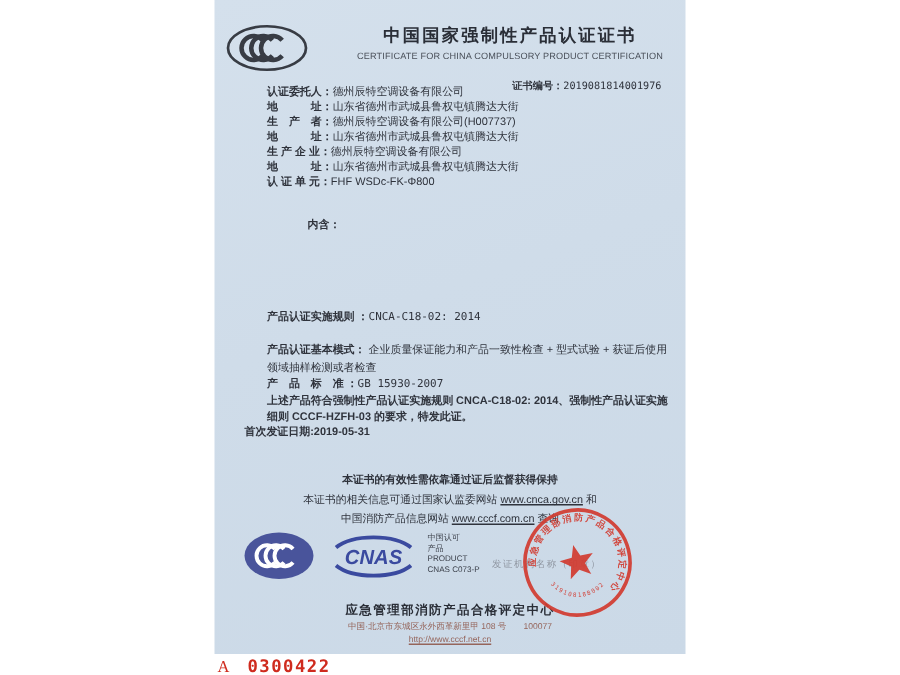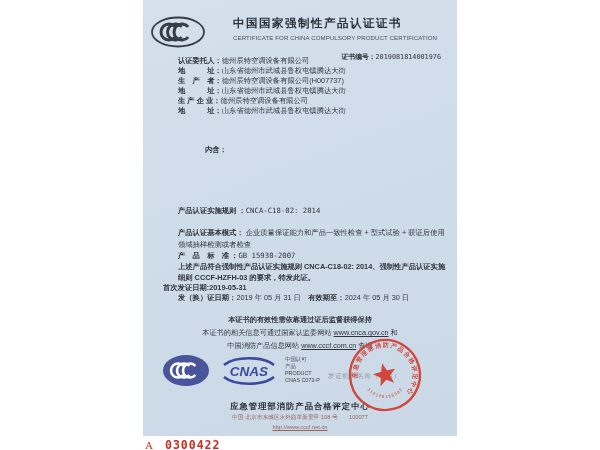--- a/index.html
+++ b/index.html
@@ -8,21 +8,21 @@
     font-family:"Liberation Sans","DejaVu Sans",sans-serif;color:#2f333c;
   }
   .paper{
     position:absolute;left:143px;top:0;width:314px;height:436px;
     background:linear-gradient(160deg,#d4e0ec 0%,#cfdce9 45%,#cbd9e7 100%);
   }
   .abs{position:absolute;}
   .b{font-weight:bold;margin-top:44px;}
   .lbl{font-weight:bold;white-space:pre;}
   .code{font-family:"DejaVu Sans Mono","Liberation Mono",monospace;}
-  .titleblock{position:absolute;left:90px;top:16px;width:214px;}
+  .titleblock{position:absolute;left:90px;top:16px;width:214px;text-align:center;}
   .title{font-size:11.5px;font-weight:bold;letter-spacing:1.5px;color:#2a2e37;white-space:nowrap;}
   .subtitle{font-size:6.1px;color:#4a505a;margin-top:3px;letter-spacing:.1px;white-space:nowrap;}
   .certno{position:absolute;right:16px;top:52px;font-size:6.8px;white-space:nowrap;}
   .info{position:absolute;left:35px;top:56px;font-size:7.3px;}
   .info .row{height:10px;line-height:10px;white-space:nowrap;}
   .models-label{position:absolute;left:62px;top:145px;font-size:7.3px;font-weight:bold;}
   .models{position:absolute;left:86px;top:145px;font-size:7.3px;}
   .models .row{height:10px;line-height:10px;white-space:nowrap;}
   .rules{position:absolute;left:35px;top:206px;font-size:7.3px;}
   .rules .row{height:10px;line-height:10px;white-space:nowrap;}
@@ -74,38 +74,38 @@
 
         <div class="row"><span class="lbl">生　产　者：</span><span>德州辰特空调设备有限公司(H007737)</span></div>
 
         <div class="row"><span class="lbl">地　　　址：</span><span>山东省德州市武城县鲁权屯镇腾达大街</span></div>
 
         <div class="row"><span class="lbl">生 产 企 业：</span><span>德州辰特空调设备有限公司</span></div>
 
         <div class="row"><span class="lbl">地　　　址：</span><span>山东省德州市武城县鲁权屯镇腾达大街</span></div>
 
 
+        <div class="row"><span class="lbl">认 证 单 元：</span><span>FHF WSDc-FK-Φ800</span></div>
       </div>
 
     <div class="models-label">内含：</div>
 
     <div class="rules">
 
         <div class="row"><span class="lbl">产品认证实施规则 ：</span><span class="code">CNCA-C18-02: 2014</span></div>
 
       </div>
 
     <div class="mode"><span class="b">产品认证基本模式：</span><span> 企业质量保证能力和产品一致性检查 + 型式试验 + 获证后使用领域抽样检测或者检查</span></div>
 
     <div class="standard"><span class="lbl">产　品　标　准 ：</span><span class="code">GB 15930-2007</span></div>
 
     <div class="statement">上述产品符合强制性产品认证实施规则 CNCA-C18-02: 2014、强制性产品认证实施细则 CCCF-HZFH-03 的要求，特发此证。</div>
 
     <div class="firstissue">首次发证日期:2019-05-31</div>
-    <div class="issueline"><span class="b">发（换）证日期：</span><span>2019 年 05 月 31 日</span><span>　</span><span class="b">有效期至：</span><span>2024 年 05 月 30 日</span></div>
 
     <div class="notice n2"><span>本证书的相关信息可通过国家认监委网站 </span><span class="url">www.cnca.gov.cn</span><span> 和</span></div>
     <div class="notice n1">本证书的有效性需依靠通过证后监督获得保持</div>
     <div class="notice n3"><span>中国消防产品信息网站 </span><span class="url">www.cccf.com.cn</span><span> 查询</span></div>
 
     <svg class="abs" style="left:19px;top:354px;" width="48" height="33" viewBox="0 0 48 33">
       <ellipse cx="24" cy="16.5" rx="23" ry="15.5" fill="#49549b"></ellipse>
       <path d="M 21.36 12 A 7 7 0 1 0 21.36 21" fill="none" stroke="#ffffff" stroke-width="2.6"></path>
       <path d="M 27.36 12 A 7 7 0 1 0 27.36 21" fill="none" stroke="#ffffff" stroke-width="2.6"></path>
       <path d="M 33.36 12 A 7 7 0 1 0 33.36 21" fill="none" stroke="#ffffff" stroke-width="2.6"></path>

